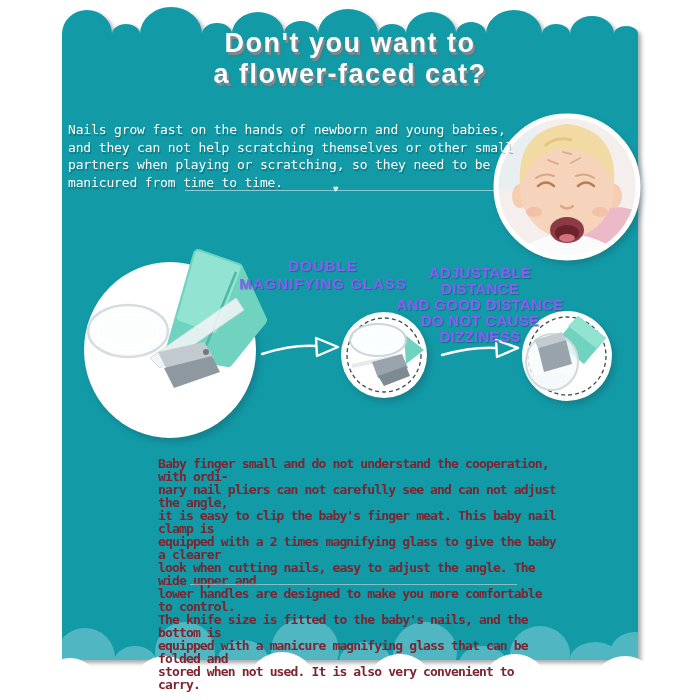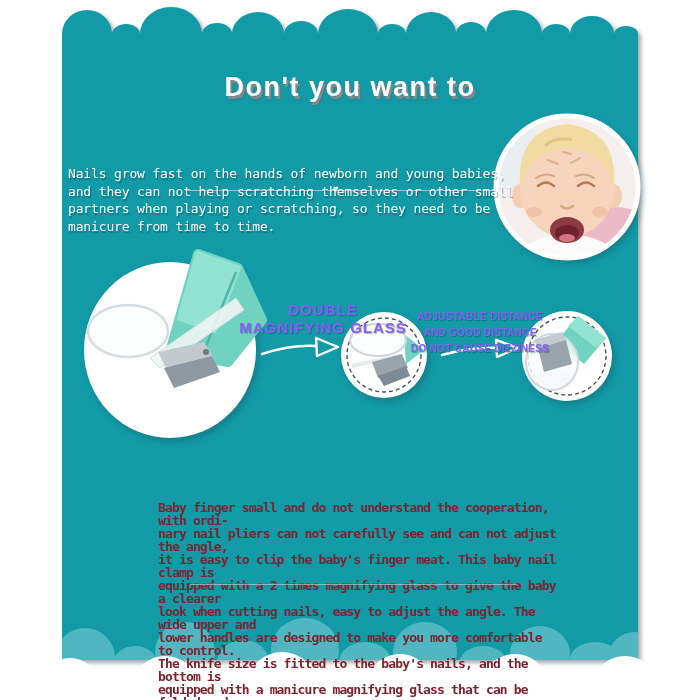--- a/index.html
+++ b/index.html
@@ -3,36 +3,36 @@
 <meta charset="utf-8">
 <style>
   html,body{margin:0;padding:0;}
   body{width:700px;height:700px;position:relative;overflow:hidden;background:#ffffff;
        font-family:"Liberation Sans", sans-serif;}
   .abs{position:absolute;}
   #bg-svg{position:absolute;left:0;top:0;z-index:1;}
   .scallop-shadow{filter:drop-shadow(3px 3px 2px rgba(90,100,106,0.55));}
   .circle-shadow{filter:drop-shadow(3px 4px 3px rgba(20,70,78,0.30));}
 
-  .txt{z-index:5;margin-top:44px;}
+  .txt{z-index:5;}
   #title-block{left:62px;top:28px;width:576px;text-align:center;color:#ffffff;
     font-weight:bold;font-size:27px;line-height:31px;letter-spacing:1.5px;
     text-shadow:2px 3px 0 rgba(130,138,142,0.95), 3px 4px 2px rgba(90,100,106,0.4);}
   #intro-text{left:68px;top:121px;width:452px;color:#ffffff;
     font-family:"DejaVu Sans Mono", monospace;font-size:13px;line-height:17.5px;
     letter-spacing:-0.15px;white-space:pre-line;
     text-shadow:1px 1.5px 1px rgba(0,55,62,0.38);}
   #intro-divider{left:185px;top:190px;width:312px;height:1px;
     background:rgba(255,255,255,0.5);z-index:4;}
   #intro-heart{left:333px;top:183px;color:rgba(255,255,255,0.85);font-size:10px;z-index:5;}
 
   .feature-label{color:#8b5cf6;text-align:center;font-weight:bold;white-space:pre-line;
     text-shadow:1px 1px 1px rgba(0,55,62,0.35);}
   #label-double{left:228px;top:257px;width:190px;font-size:15px;line-height:18px;letter-spacing:1px;}
-  #label-adjustable{left:396px;top:265px;width:168px;font-size:10px;line-height:16px;letter-spacing:0.3px;text-align:center;}
+  #label-adjustable{left:396px;top:265px;width:168px;font-size:15px;line-height:16px;letter-spacing:0.3px;text-align:center;}
 
   #description-text{left:158px;top:457px;width:404px;color:#7c2430;
     font-family:"DejaVu Sans Mono", monospace;font-size:13px;line-height:13px;
     letter-spacing:-0.85px;white-space:pre-line;font-weight:bold;}
   #bottom-divider{left:190px;top:583px;width:327px;height:2px;
     background:linear-gradient(rgba(8,64,72,0.5), rgba(255,255,255,0.65));z-index:5;}
 </style>
 </head>
 <body>
 
@@ -168,26 +168,27 @@
     <polygon points="578,316 606,338 596,348 568,326" fill="#93e3d2"></polygon>
     <ellipse cx="552" cy="380" rx="20" ry="8" fill="#eef1f2"></ellipse>
     <ellipse cx="552" cy="362" rx="26" ry="28" fill="rgba(248,251,252,0.8)" stroke="#d2d9dc" stroke-width="2"></ellipse>
     <polygon points="538,348 566,340 562,332 534,340" fill="#c3cbd1"></polygon>
     <polygon points="538,348 566,340 572,364 544,372" fill="#98a3ab"></polygon>
   </g>
 </svg>
 
 <div class="abs txt" id="title-block">
   <div>Don't you want to</div>
+  <div>a flower-faced cat?</div>
 </div>
 
 <div class="abs txt" id="intro-text">Nails grow fast on the hands of newborn and young babies,
 and they can not help scratching themselves or other small
 partners when playing or scratching, so they need to be
-manicure from time to time.</div>
+manicured from time to time.</div>
 <div class="abs" id="intro-divider"></div>
 <div class="abs" id="intro-heart">♥</div>
 
 <div class="abs txt feature-label" id="label-double">DOUBLE
 MAGNIFYING GLASS</div>
 <div class="abs txt feature-label" id="label-adjustable">ADJUSTABLE DISTANCE
 AND GOOD DISTANCE
 DO NOT CAUSE DIZZINESS</div>
 
 <div class="abs txt" id="description-text">Baby finger small and do not understand the cooperation, with ordi-

